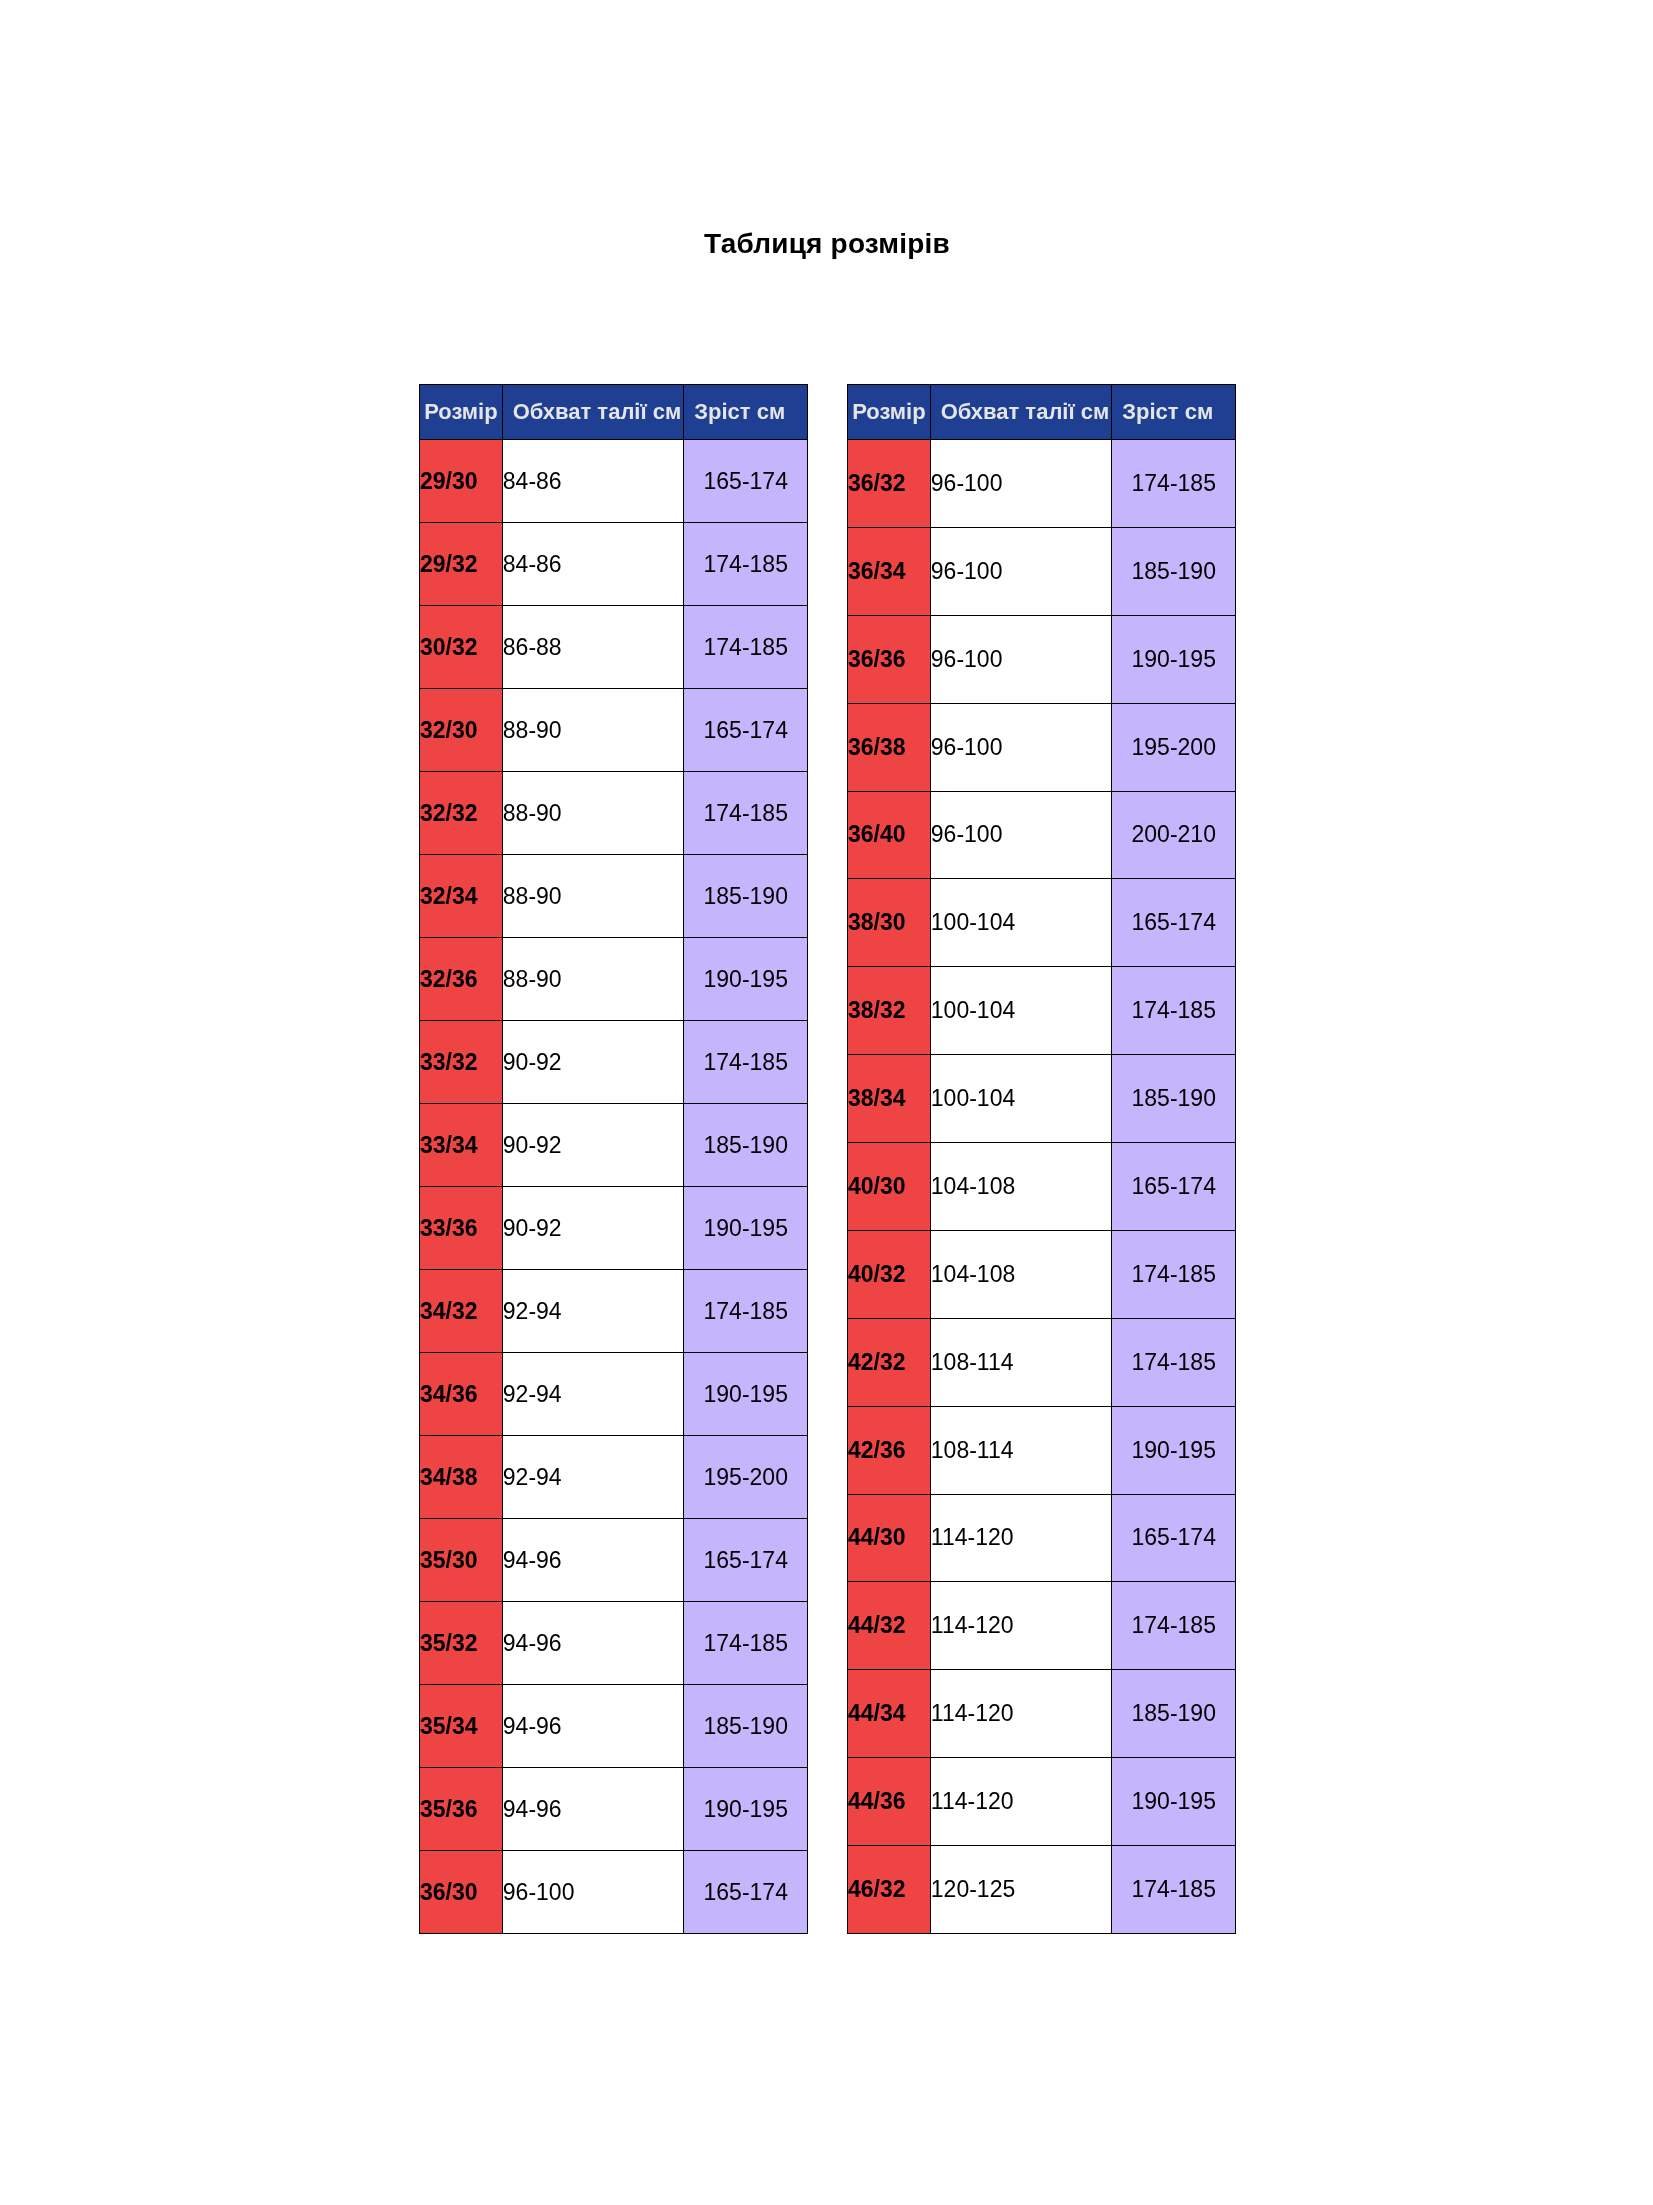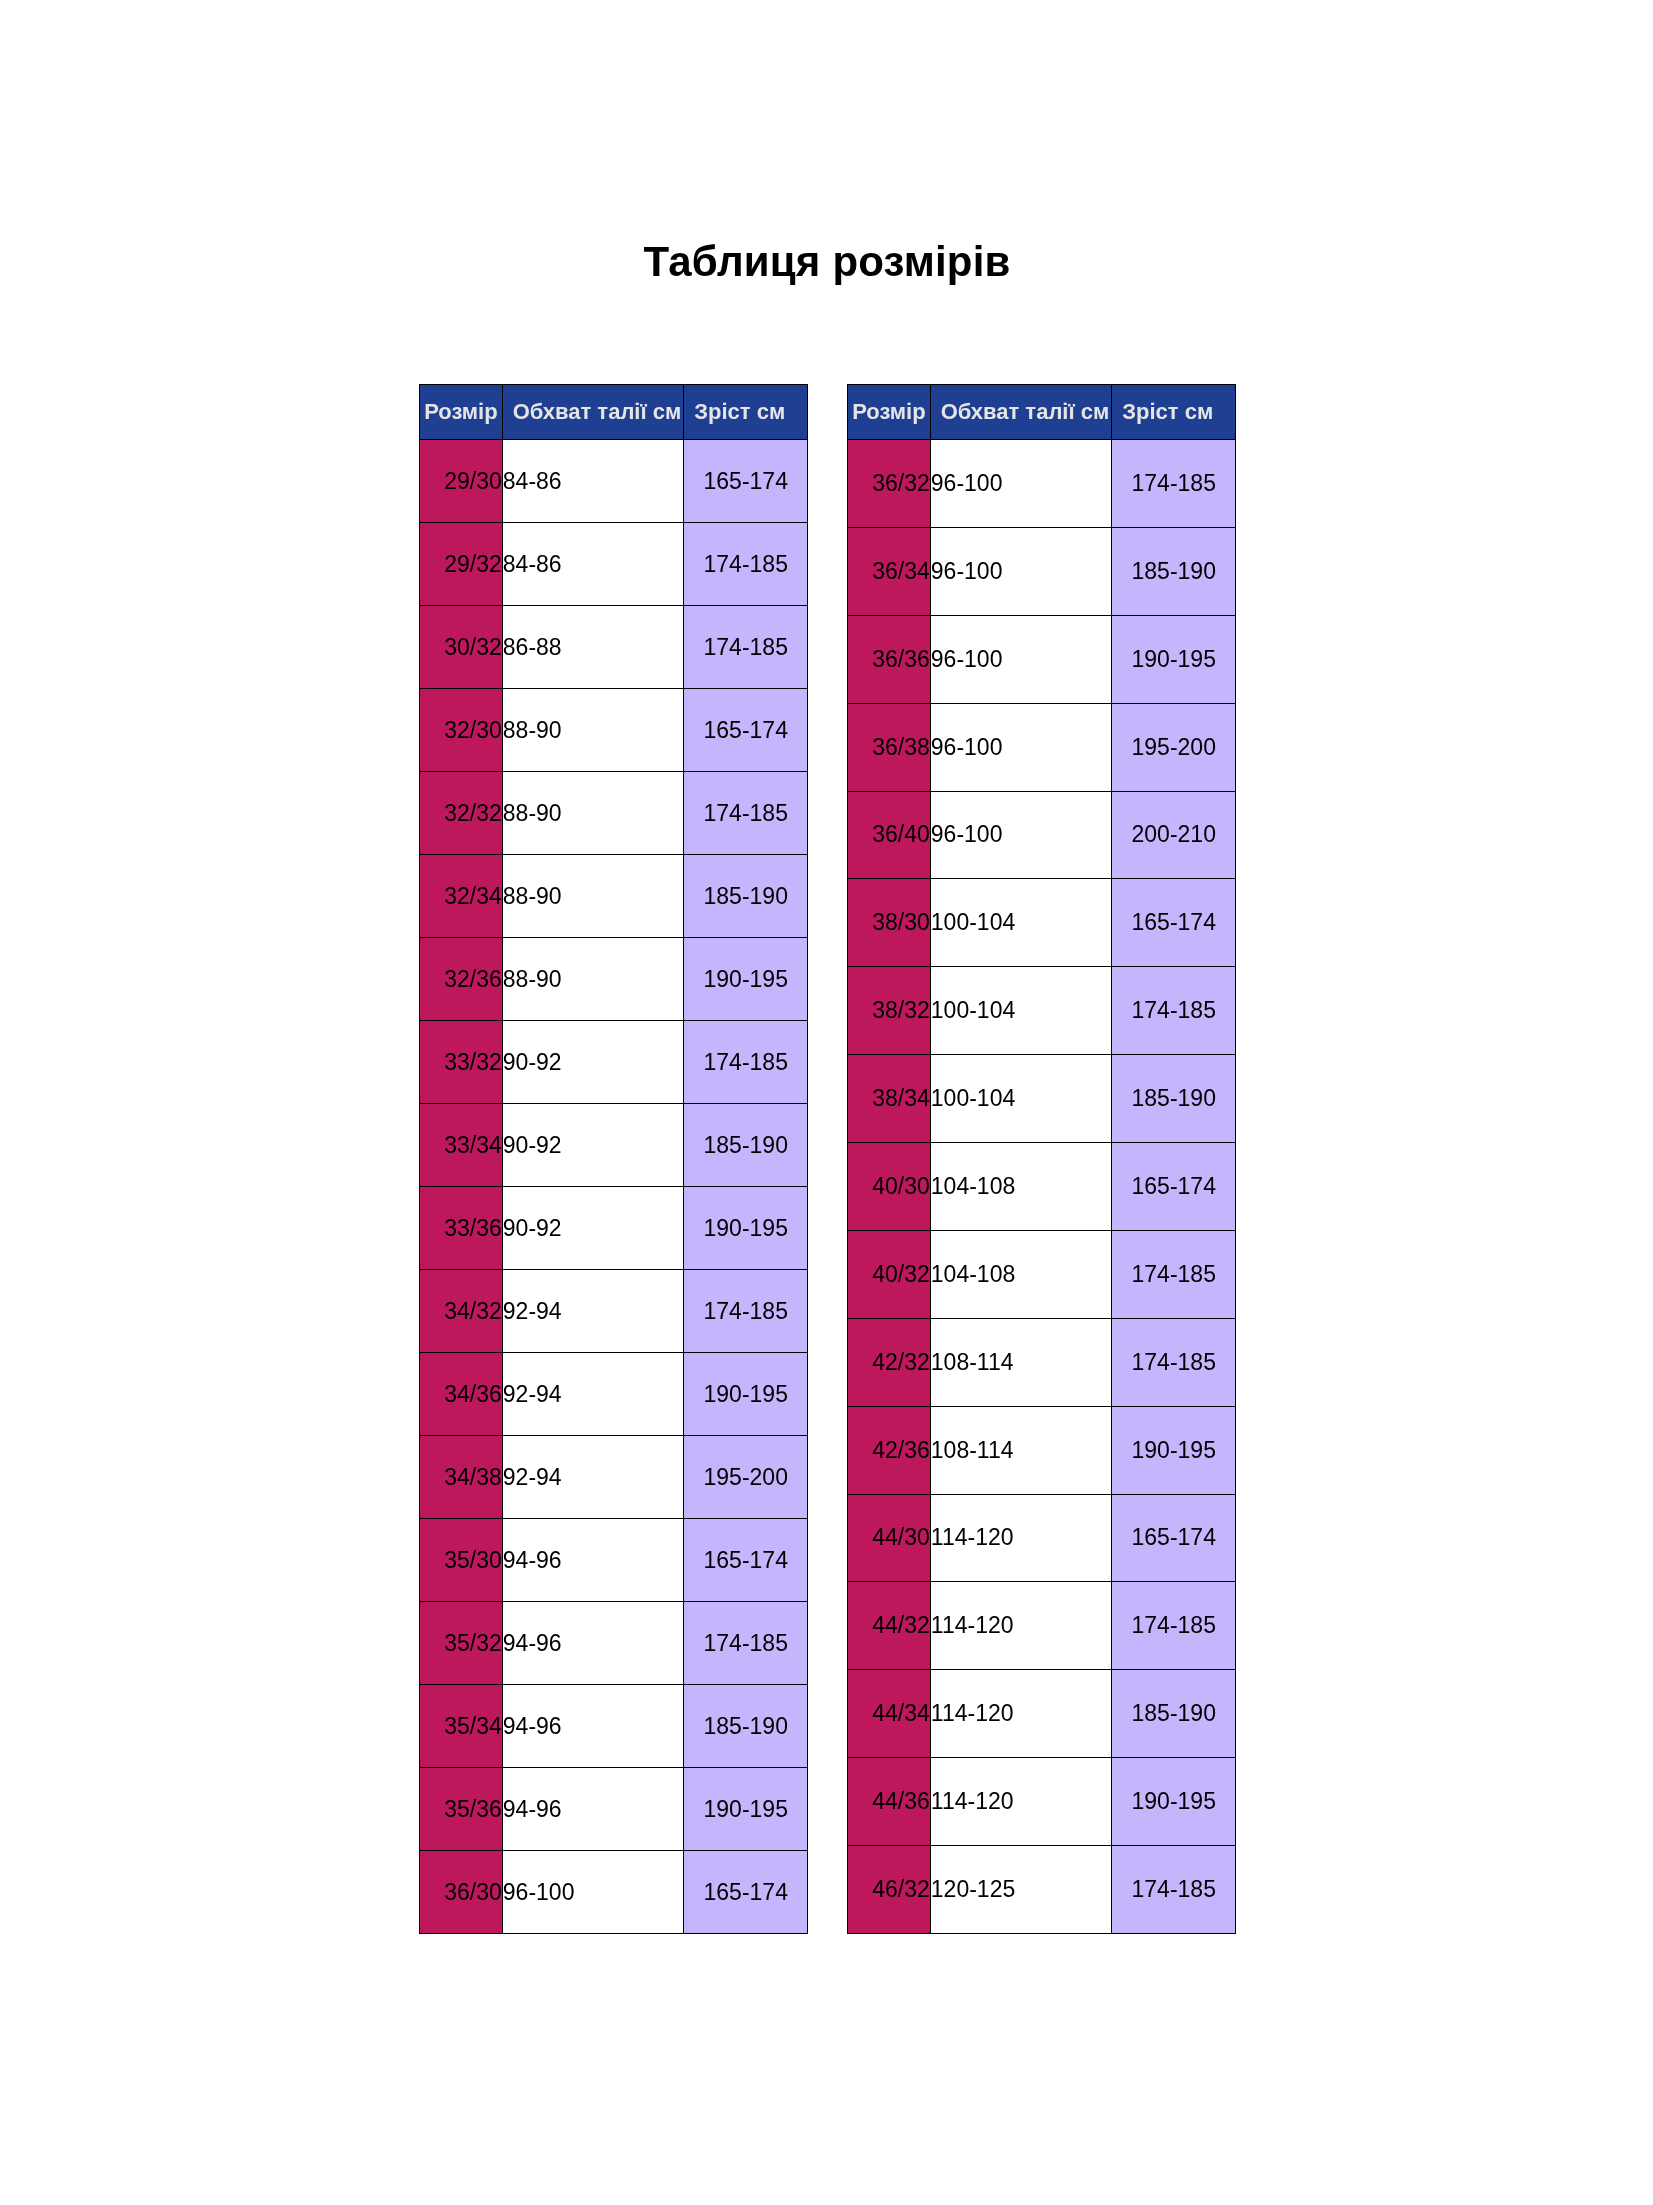--- a/index.html
+++ b/index.html
@@ -18,25 +18,25 @@
   .page {
     position: absolute;
     top: 0; left: 0;
     width: 1654px;
     height: 2205px;
     background: #ffffff;
   }
 
   .doc-title {
     position: absolute;
-    top: 238px;
+    top: 228px;
     left: 0;
     width: 1654px;
     text-align: center;
-    font-size: 42px;
+    font-size: 28px;
     font-weight: bold;
     color: #000000;
     letter-spacing: 0.2px;
   }
 
   .tables-wrap {
     position: absolute;
     top: 384px;
     left: 419px;
     width: 817px;
@@ -71,23 +71,23 @@
     text-align: left;
     padding-left: 9.8px;
     white-space: nowrap;
   }
   table.size-table thead th.col-size {
     text-align: center;
     padding-left: 0;
   }
 
   td.cell-size {
-    background: #be185d;
-    font-weight: normal;
-    text-align: right;
+    background: #ef4444;
+    font-weight: bold;
+    text-align: left;
     font-size: 24.5px;
   }
   td.cell-waist {
     background: #ffffff;
     text-align: left;
     padding-left: 11.4px;
     font-size: 24px;
   }
   td.cell-height {
     background: #c4b5fd;

